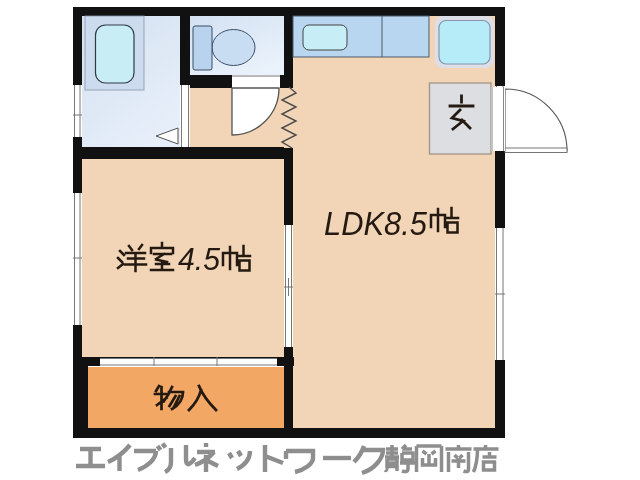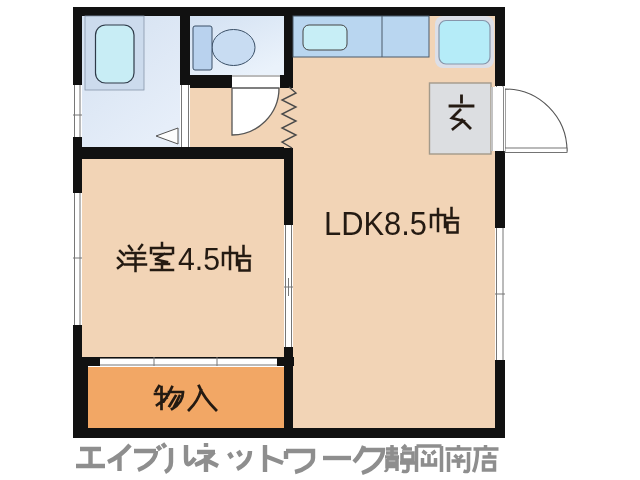--- a/index.html
+++ b/index.html
@@ -1,16 +1,16 @@
 <!DOCTYPE html>
 <html><head>
 <meta charset="utf-8">
 <style>
 html,body{margin:0;padding:0;background:#fff;}
-#c{position:relative;width:640px;height:480px;overflow:hidden;background:#fff;}
+#c{position:relative;width:640px;height:480px;overflow:hidden;background:#fff;font-style:italic;}
 svg{display:block;}
 text{font-family:"Liberation Sans",sans-serif;}
 </style>
 </head>
 <body>
 <div id="c">
 <svg width="640" height="480" viewBox="0 0 640 480">
 <defs>
 <linearGradient id="bathg" x1="0" y1="0" x2="0.6" y2="1">
 <stop offset="0" stop-color="#d4e1f1"></stop>

